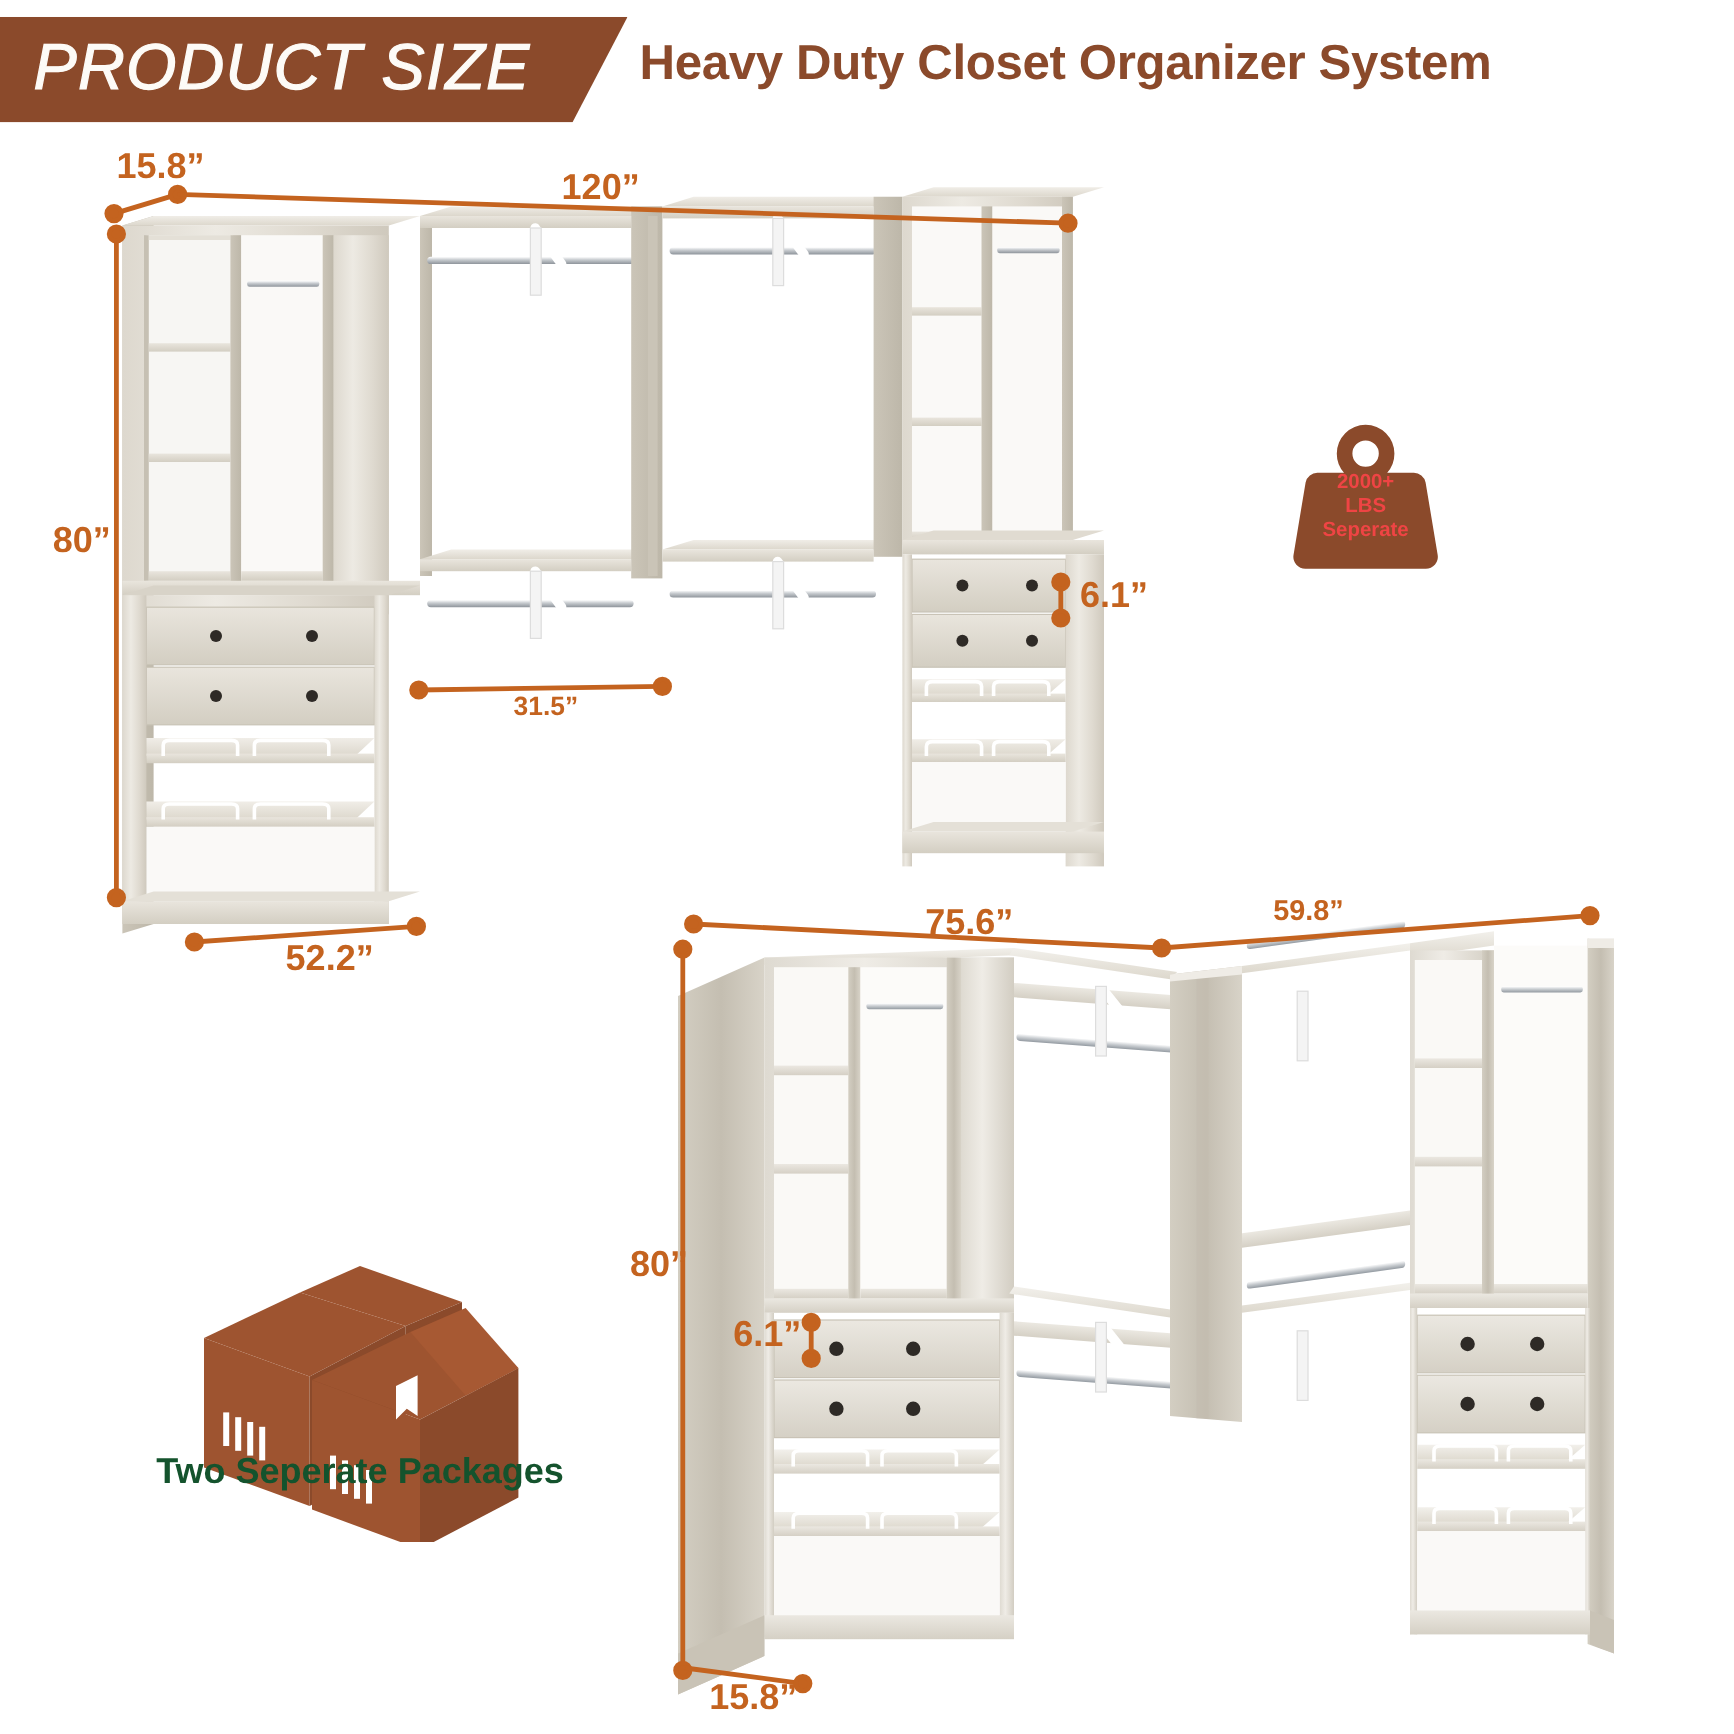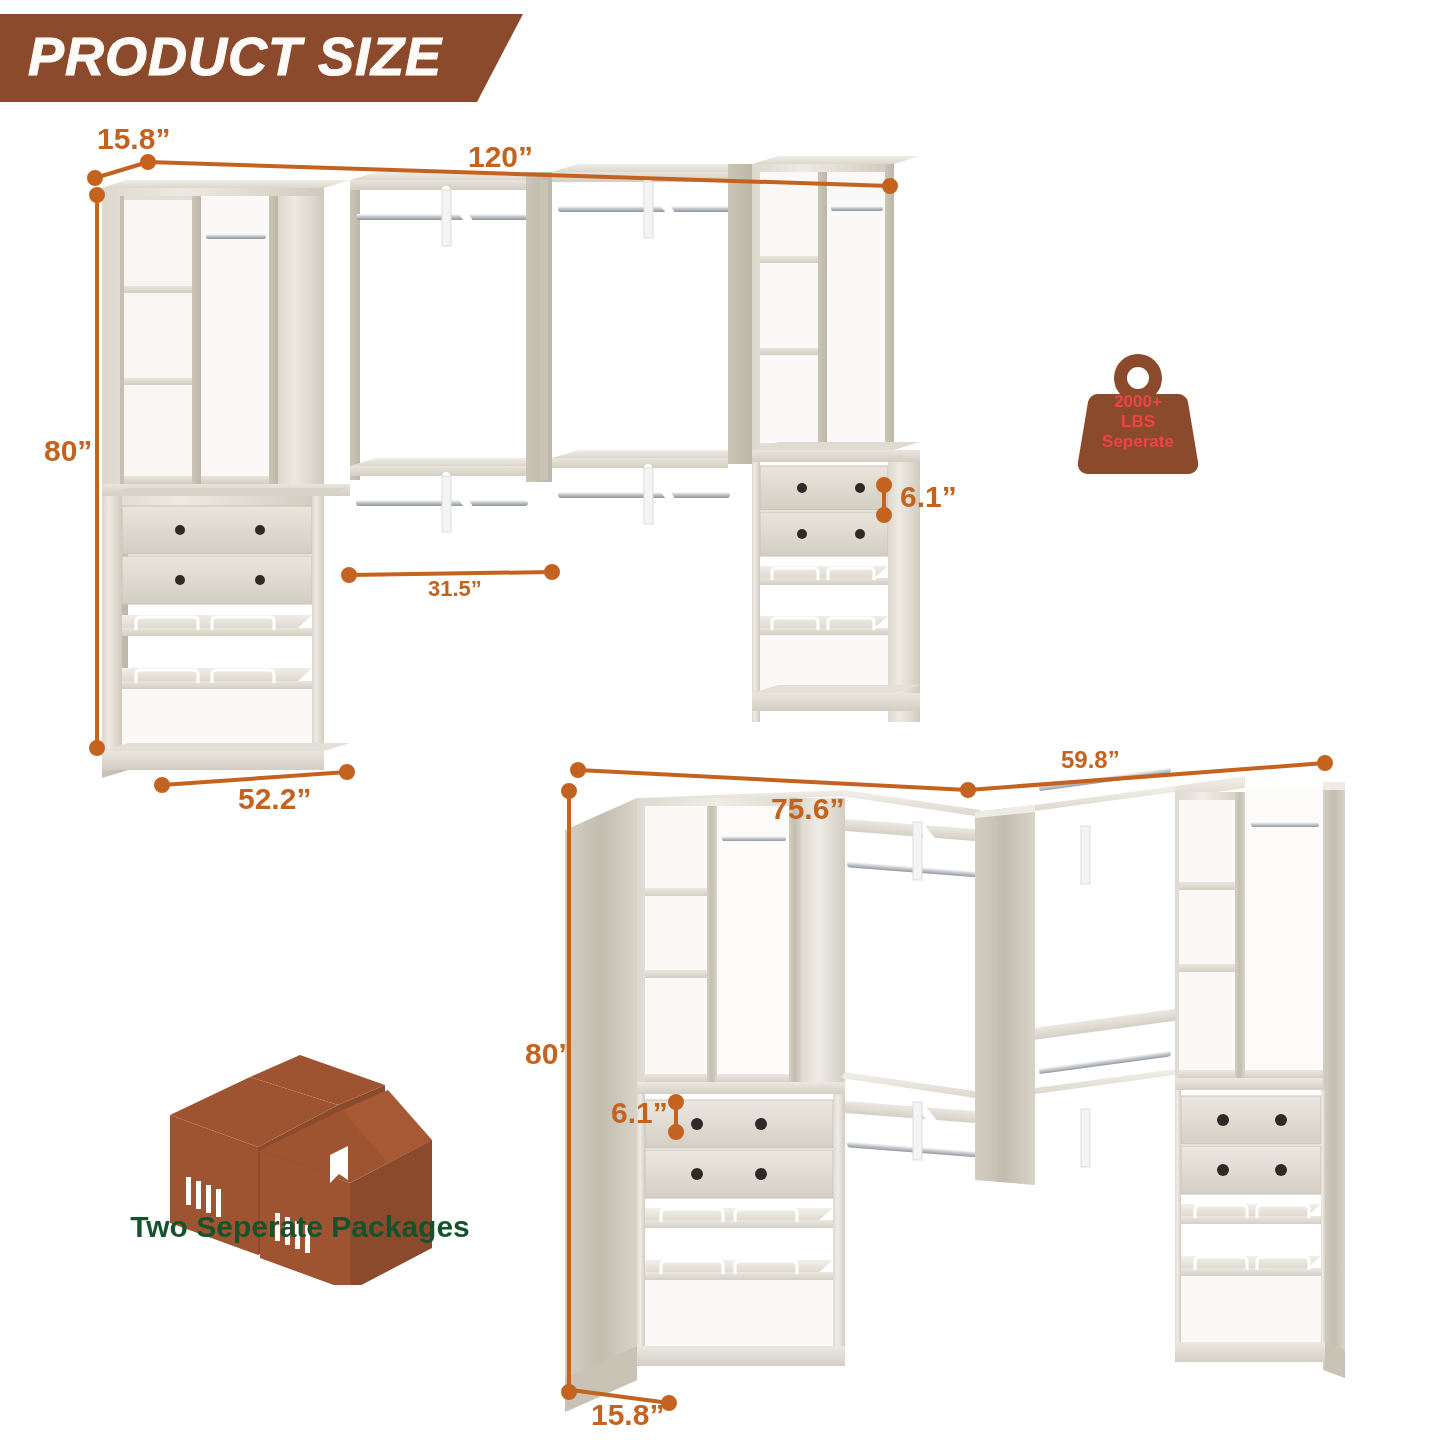--- a/index.html
+++ b/index.html
@@ -5,21 +5,21 @@
   html,body{margin:0;padding:0;background:#fff;}
   body{width:1445px;height:1445px;position:relative;overflow:hidden;
        font-family:"Liberation Sans", sans-serif;}
 
   
   #header{position:absolute;left:0;top:0;width:1445px;height:105px;}
   #banner{position:absolute;left:0;top:14px;width:540px;height:88px;
           background:#8B4A2B;
           clip-path:polygon(0 0, 523px 0, 477px 88px, 0 88px);}
   #banner-text{position:absolute;left:28px;top:25px;
-          font-size:54px;font-weight:bold;font-style:italic;color:#FDFBF7;
+          font-size:54px;font-weight:normal;font-style:italic;color:#FDFBF7;
           letter-spacing:1px;font-family:"Liberation Sans", sans-serif;
           -webkit-text-stroke:1px #FDFBF7;}
   #header-subtitle{position:absolute;left:533px;top:29px;
           font-size:41px;font-weight:bold;color:#8B4A2B;
           letter-spacing:-0.3px;white-space:nowrap;}
 
   
   .dim{position:absolute;color:#C4631F;font-weight:bold;white-space:nowrap;}
 
   
@@ -33,20 +33,21 @@
 
   svg{display:block;}
   .sv{position:absolute;}
 </style>
 </head>
 <body>
 
 <div id="header">
   <div id="banner"></div>
   <div id="banner-text">PRODUCT SIZE</div>
+  <div id="header-subtitle">Heavy Duty Closet Organizer System</div>
 </div>
 
 <svg class="sv" style="left:60px;top:110px;" width="880" height="700" viewBox="0 0 880 700">
   <defs>
     <linearGradient id="wgA" x1="0" y1="0" x2="1" y2="0">
       <stop offset="0" stop-color="#DDD8CE"></stop>
         <stop offset="0.35" stop-color="#EDEAE3"></stop>
       <stop offset="0.7" stop-color="#DFDAD0"></stop>
         <stop offset="1" stop-color="#CFC9BD"></stop>
     </linearGradient>
@@ -412,21 +413,21 @@
 
     <line x1="676" y1="1102" x2="676" y2="1132"></line>
     <circle cx="676" cy="1102" r="6"></circle>
       <circle cx="676" cy="1132" r="6"></circle>
 
     <line x1="571" y1="1390" x2="669" y2="1403"></line>
     <circle cx="669" cy="1403" r="6"></circle>
   </g>
 </svg>
 
-<div class="dim" style="left:771px;top:752px;font-size:30px;margin-top:40px;">75.6”</div>
+<div class="dim" style="left:771px;top:752px;font-size:30px;">75.6”</div>
 <div class="dim" style="left:1061px;top:746px;font-size:24px;text-align:center;">59.8”</div>
 <div class="dim" style="left:525px;top:1037px;font-size:30px;">80”</div>
 <div class="dim" style="left:611px;top:1096px;font-size:30px;">6.1”</div>
 <div class="dim" style="left:591px;top:1398px;font-size:30px;">15.8”</div>
 
 <div id="package-badge">
   <svg width="360" height="230" viewBox="0 0 360 230">
 
     <g>
       <polygon points="10,60 90,22 178,50 98,92" fill="#9E5430"></polygon>

